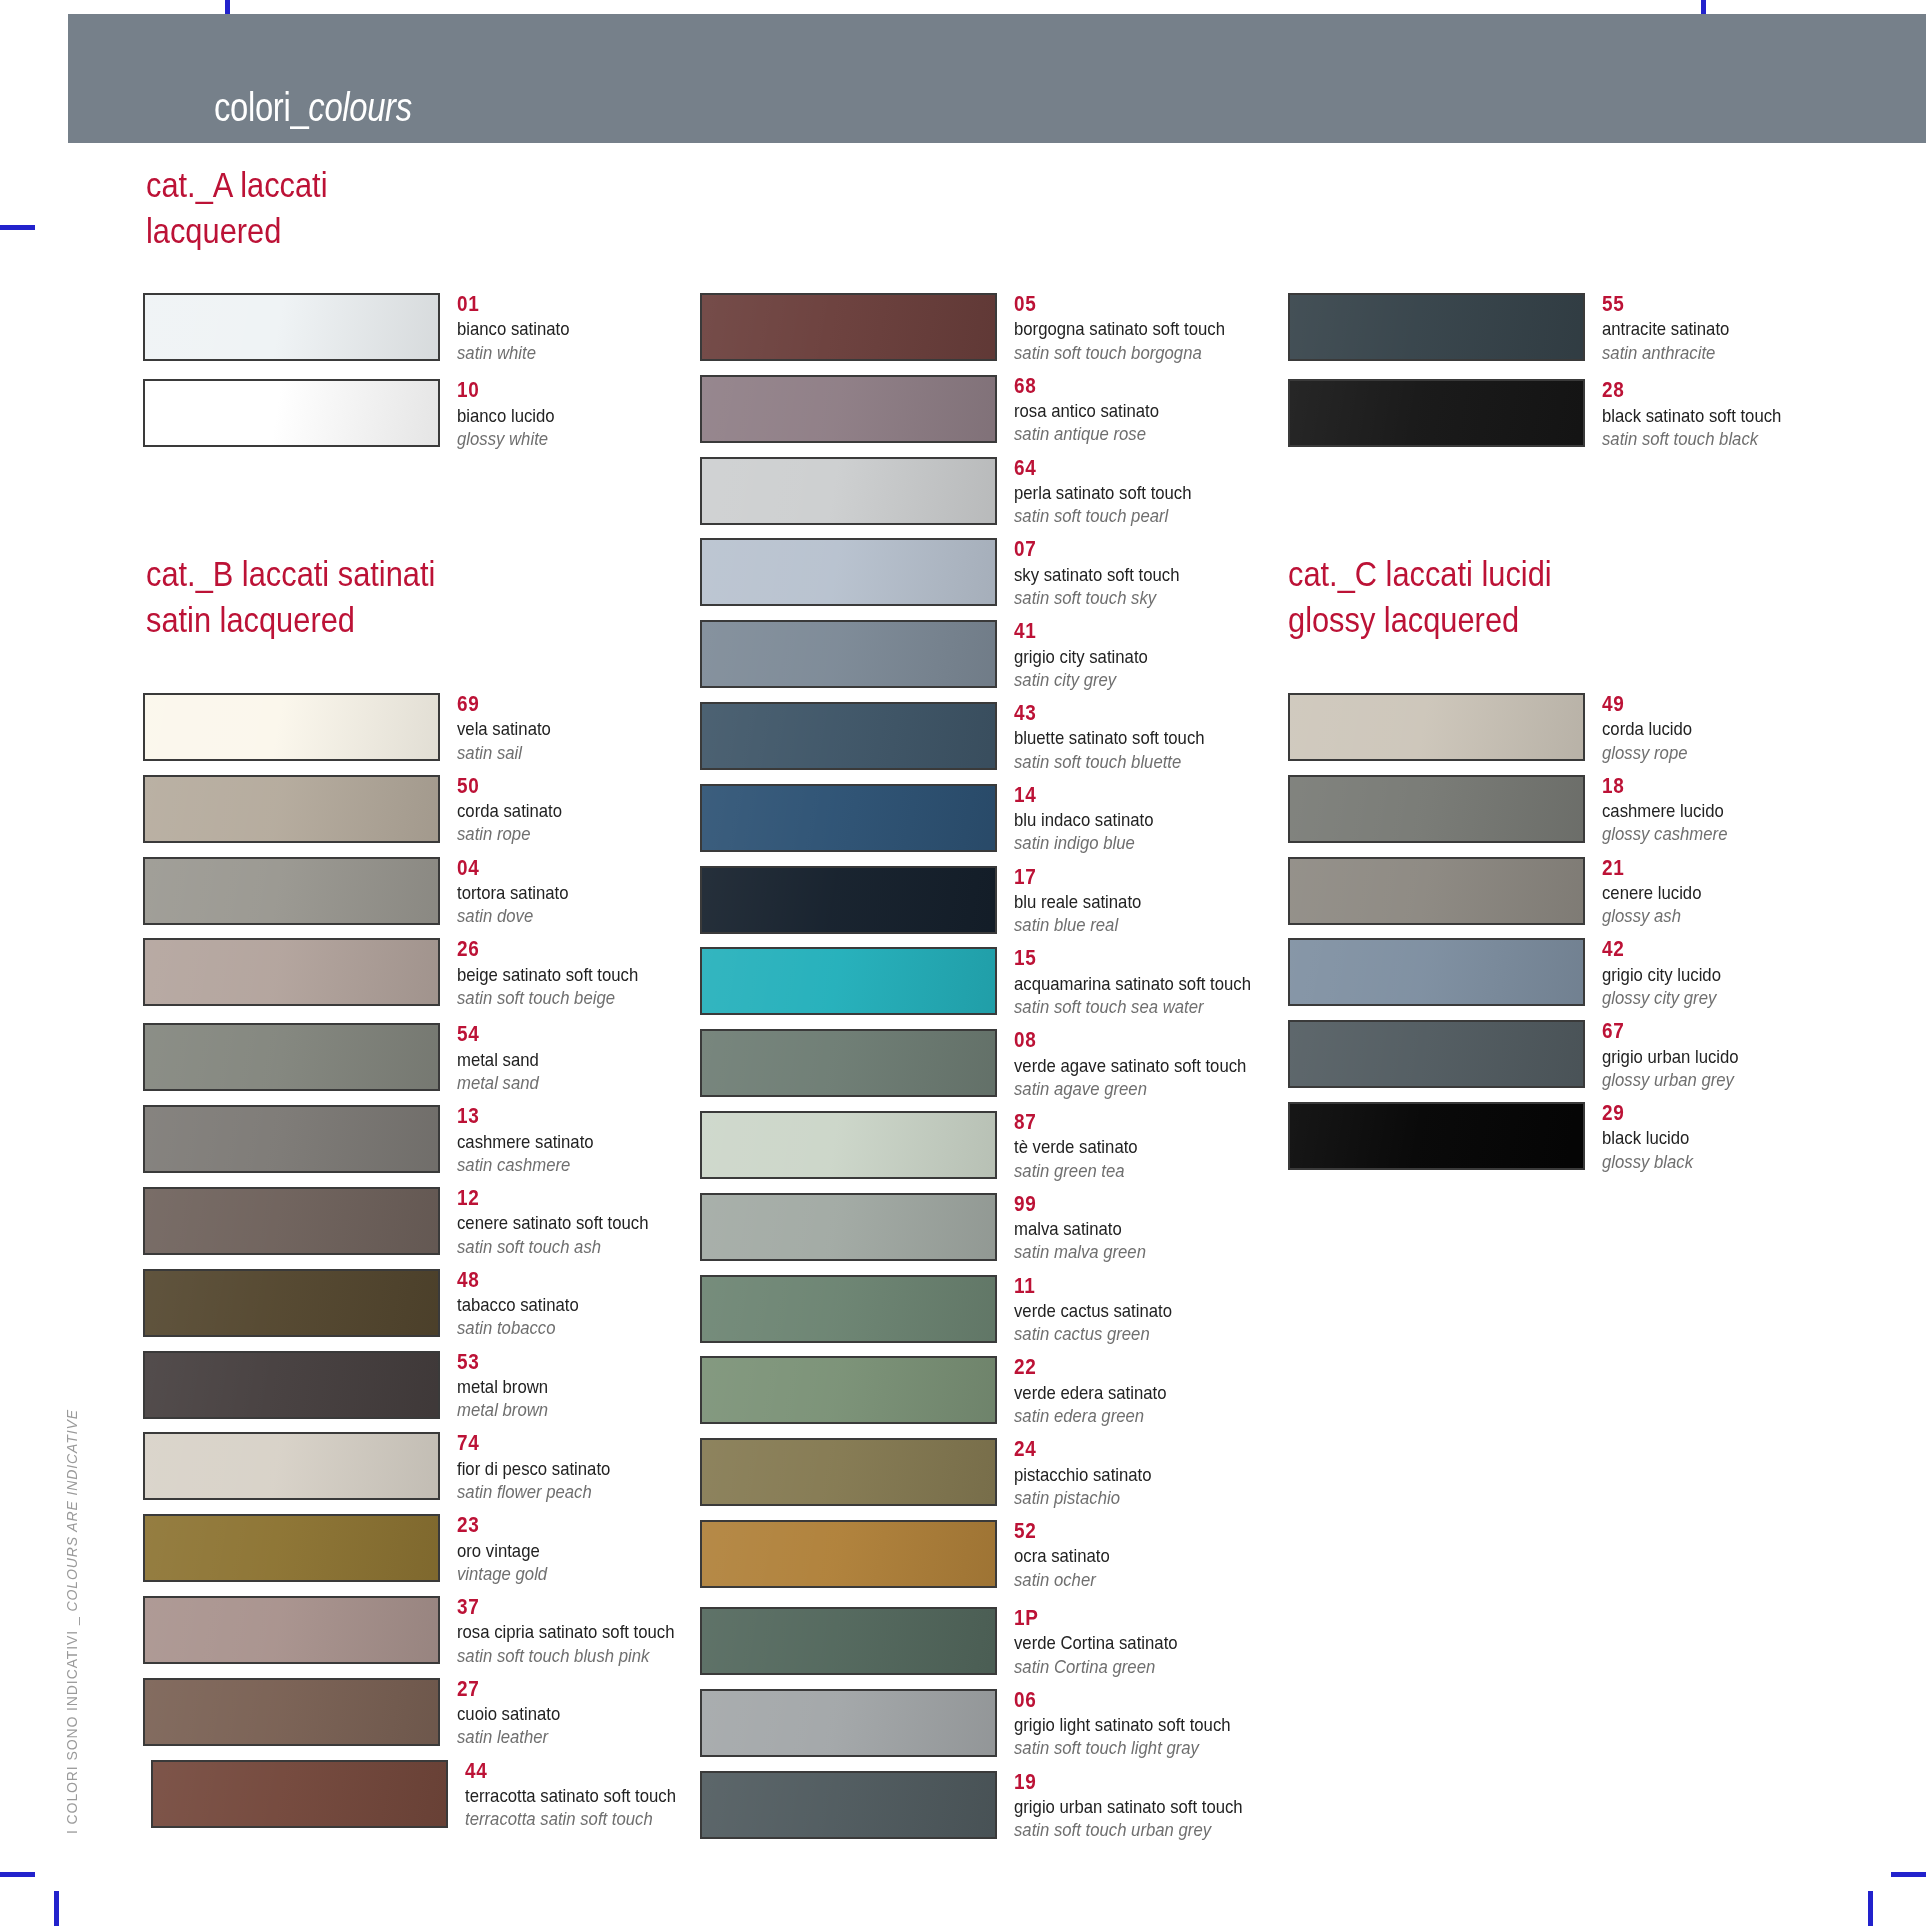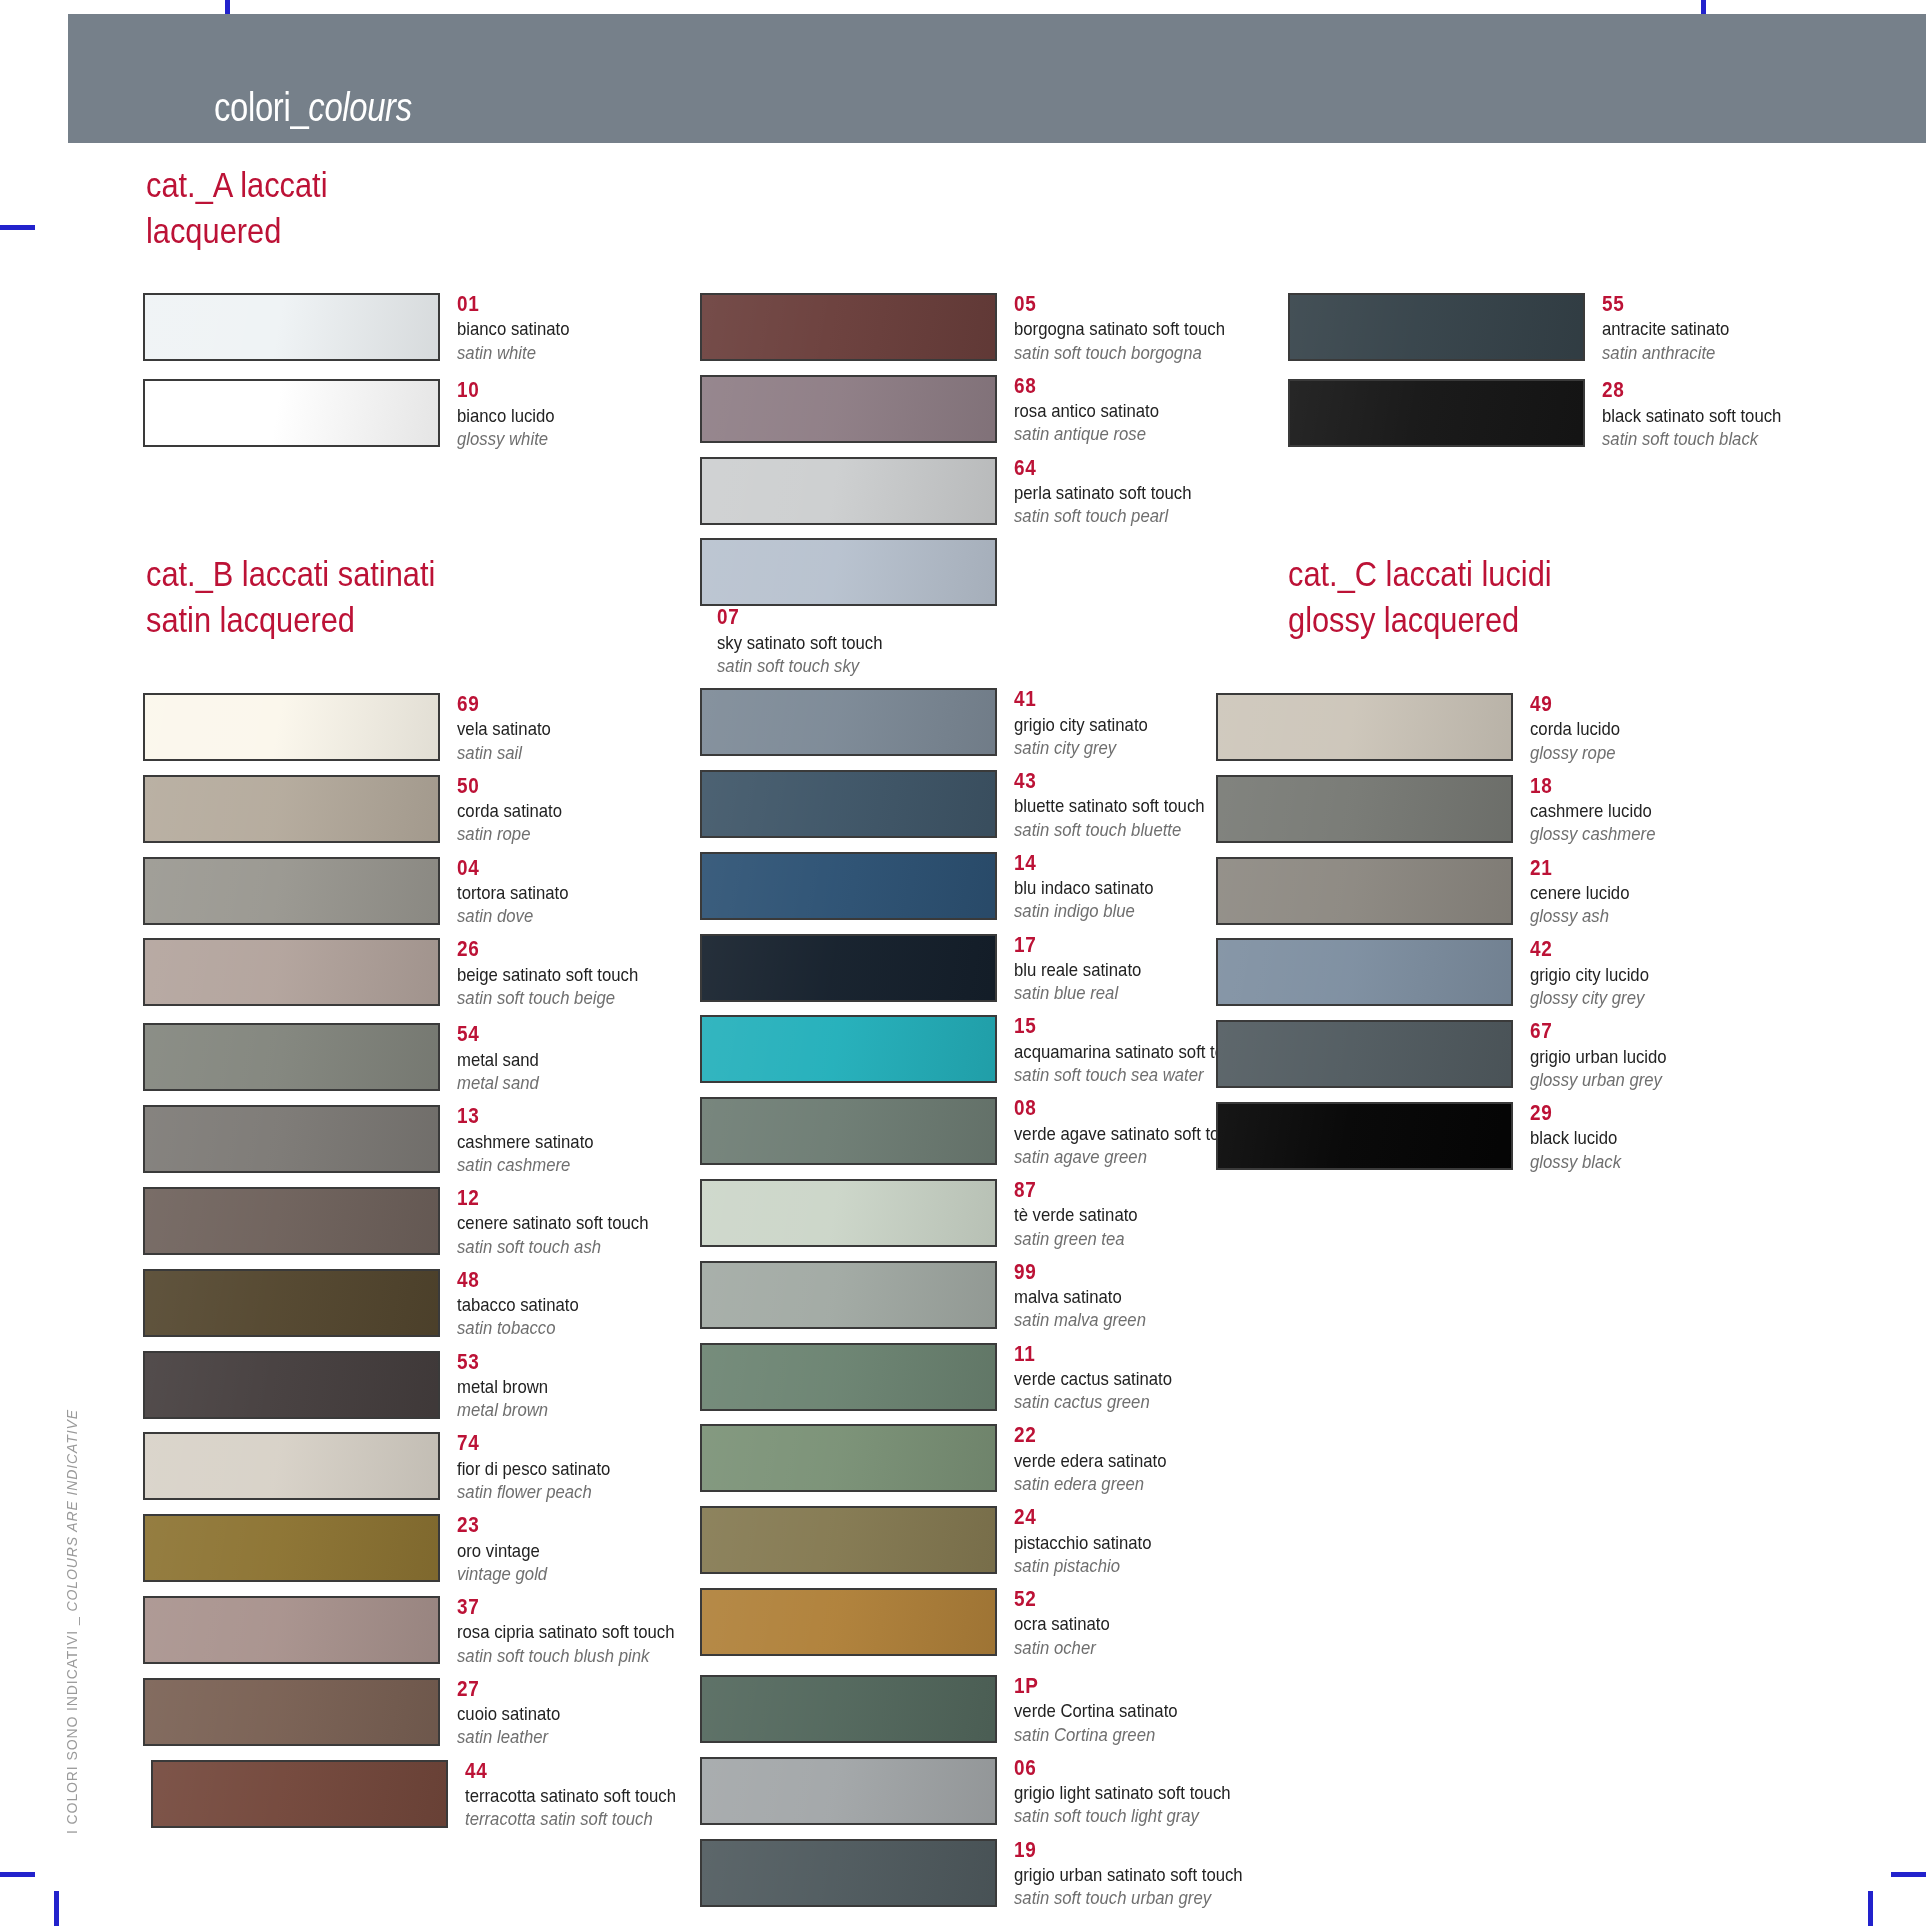--- a/index.html
+++ b/index.html
@@ -163,21 +163,21 @@
         </div>
       </div>
       <div class="row" style="margin-bottom: 10.8px;">
         <div class="swatch" style="background: linear-gradient(100deg, rgba(255, 255, 255, 0.07) 0%, rgba(255, 255, 255, 0.02) 45%, rgba(0, 0, 0, 0.1) 100%), rgb(205, 207, 208);"></div>
         <div class="labels">
           <div class="code">64</div>
           <div class="name-it">perla satinato soft touch</div>
           <div class="name-en">satin soft touch pearl</div>
         </div>
       </div>
-      <div class="row" style="margin-bottom: 10.8px; flex-direction: column;">
+      <div class="row" style="margin-bottom: 10.8px;">
         <div class="swatch" style="background: linear-gradient(100deg, rgba(255, 255, 255, 0.07) 0%, rgba(255, 255, 255, 0.02) 45%, rgba(0, 0, 0, 0.1) 100%), rgb(184, 194, 207);"></div>
         <div class="labels">
           <div class="code">07</div>
           <div class="name-it">sky satinato soft touch</div>
           <div class="name-en">satin soft touch sky</div>
         </div>
       </div>
       <div class="row" style="margin-bottom: 10.8px;">
         <div class="swatch" style="background: linear-gradient(100deg, rgba(255, 255, 255, 0.07) 0%, rgba(255, 255, 255, 0.02) 45%, rgba(0, 0, 0, 0.1) 100%), rgb(125, 138, 151);"></div>
         <div class="labels">
@@ -406,21 +406,21 @@
       </div>
       <div class="row" style="margin-bottom: 10.8px; padding-left: 8px;">
         <div class="swatch" style="background: linear-gradient(100deg, rgba(255, 255, 255, 0.07) 0%, rgba(255, 255, 255, 0.02) 45%, rgba(0, 0, 0, 0.1) 100%), rgb(116, 72, 60);"></div>
         <div class="labels">
           <div class="code">44</div>
           <div class="name-it">terracotta satinato soft touch</div>
           <div class="name-en">terracotta satin soft touch</div>
         </div>
       </div>
     </div>
-  <div class="col" id="col-c" style="left:1216px;top:693px;">
+  <div class="col" id="col-c" style="left:1288px;top:693px;">
       <div class="row" style="margin-bottom: 10.8px;">
         <div class="swatch" style="background: linear-gradient(100deg, rgba(255, 255, 255, 0.07) 0%, rgba(255, 255, 255, 0.02) 45%, rgba(0, 0, 0, 0.1) 100%), rgb(205, 198, 186);"></div>
         <div class="labels">
           <div class="code">49</div>
           <div class="name-it">corda lucido</div>
           <div class="name-en">glossy rope</div>
         </div>
       </div>
       <div class="row" style="margin-bottom: 10.8px;">
         <div class="swatch" style="background: linear-gradient(100deg, rgba(255, 255, 255, 0.07) 0%, rgba(255, 255, 255, 0.02) 45%, rgba(0, 0, 0, 0.1) 100%), rgb(120, 122, 117);"></div>

